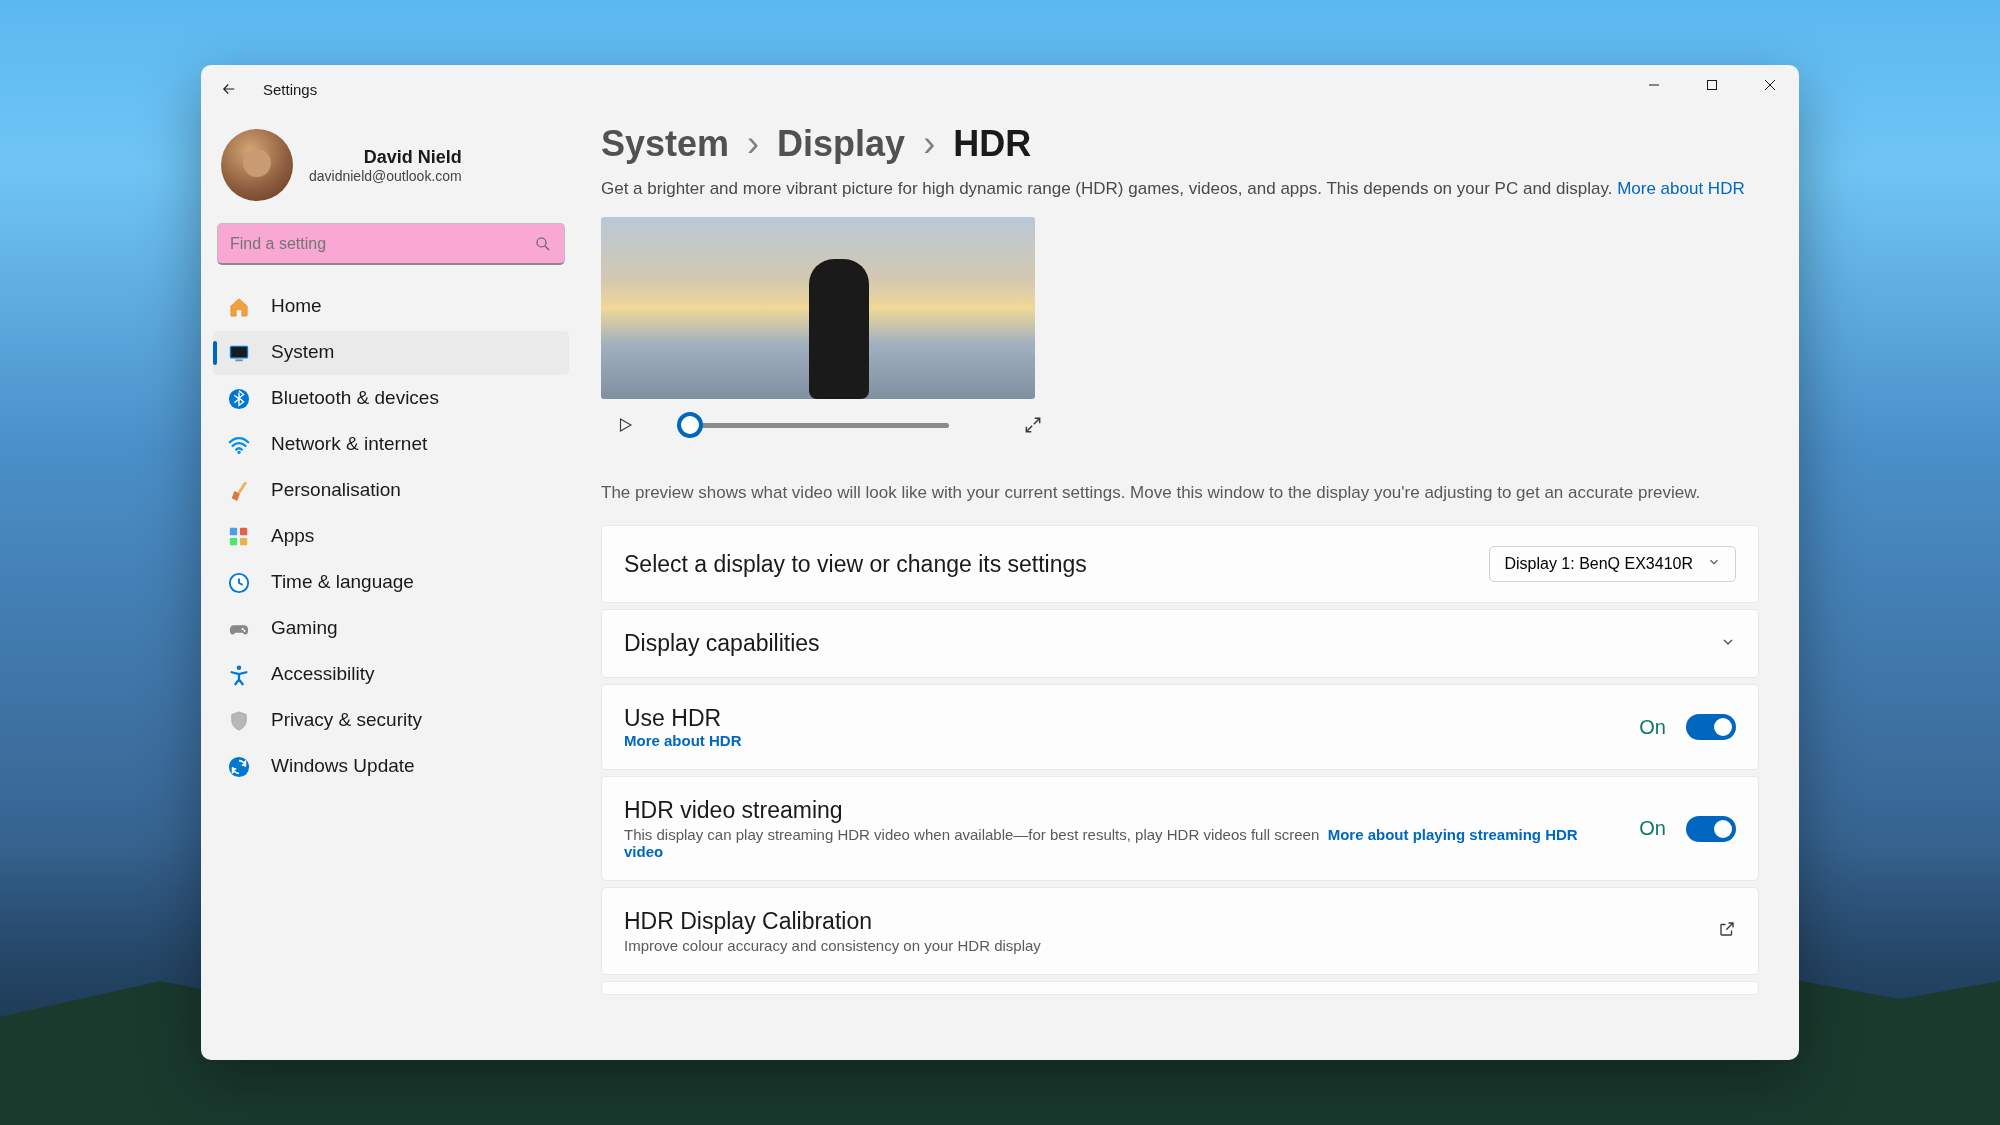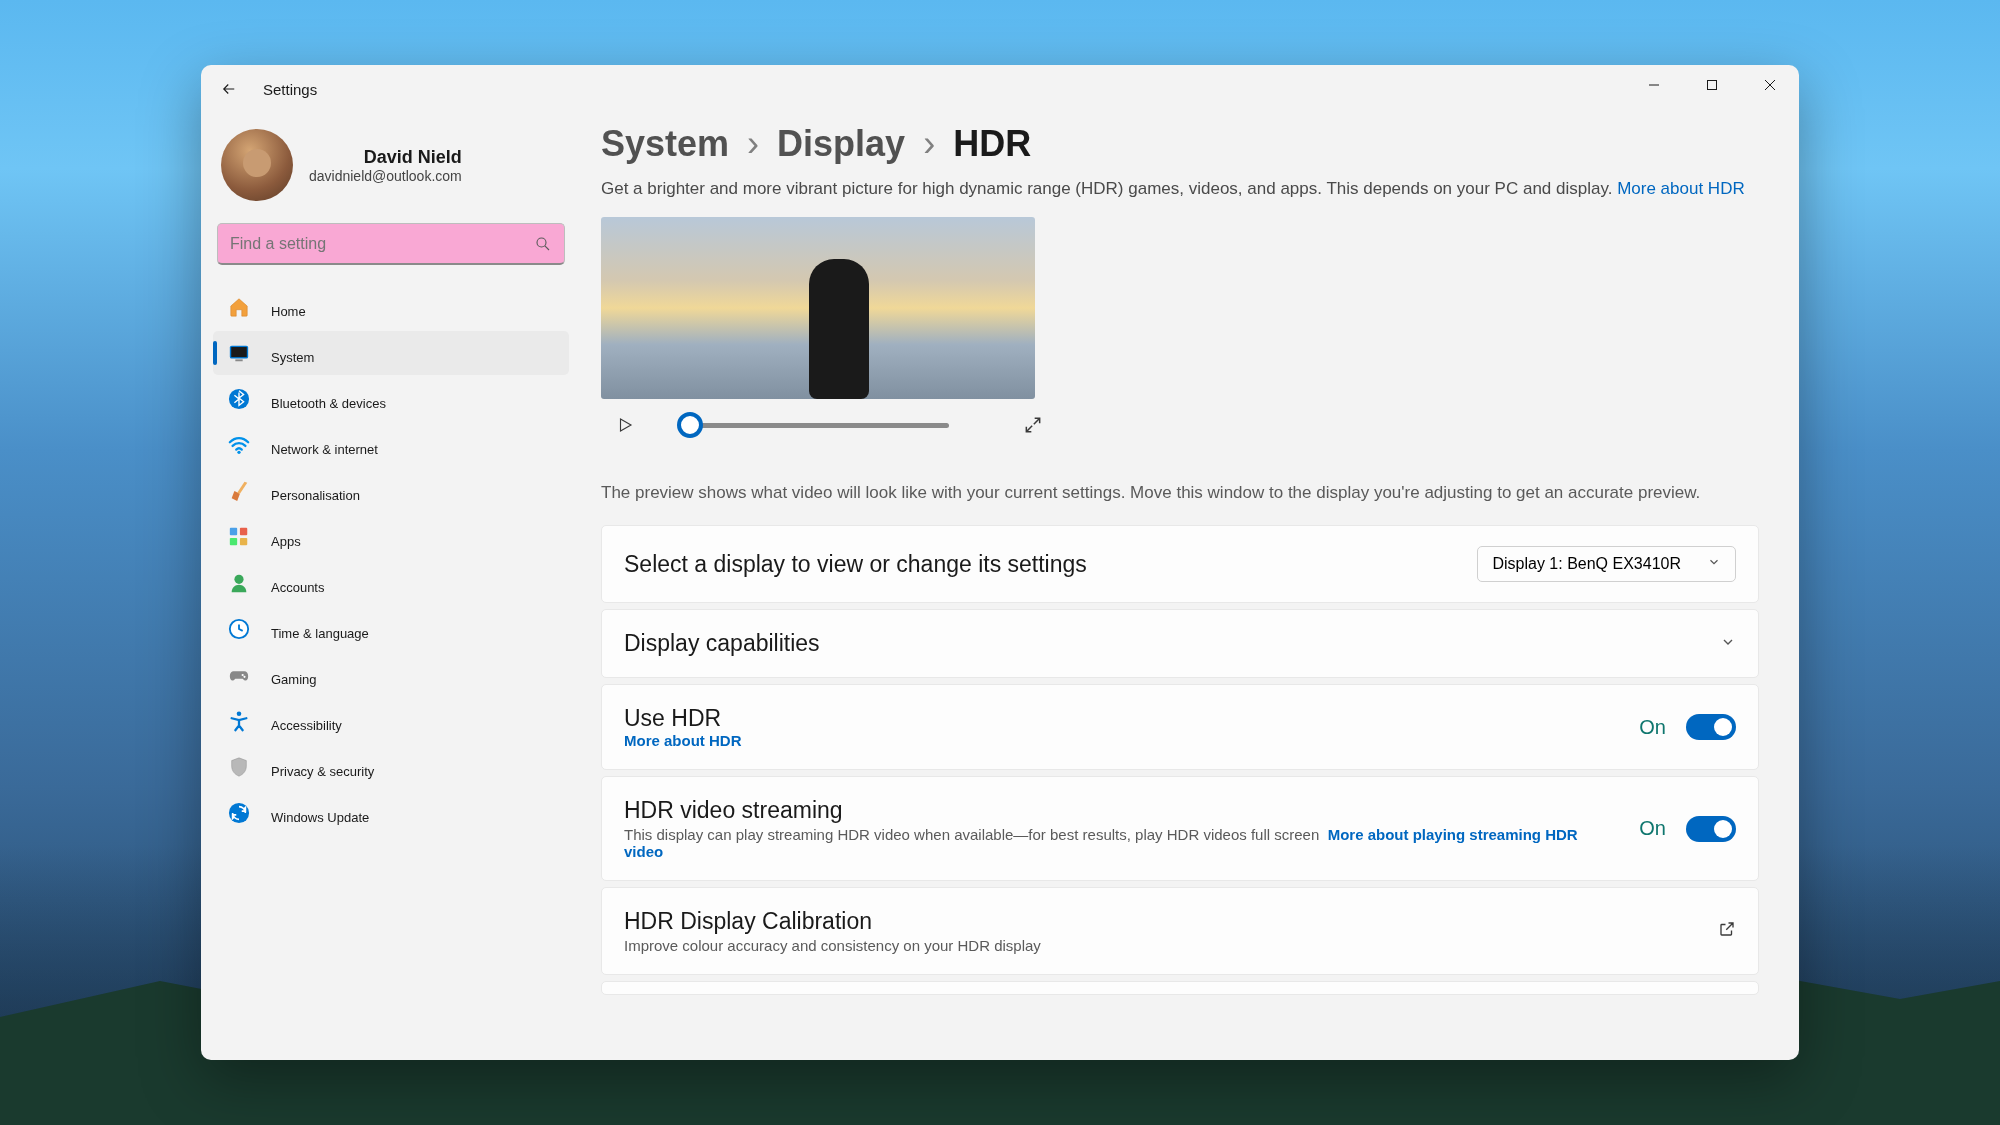--- a/index.html
+++ b/index.html
@@ -140,26 +140,26 @@
   background: transparent;
   color: #666;
 }
 .nav {
   display: flex;
   flex-direction: column;
   gap: 2px;
 }
 .nav-item {
   display: flex;
-  align-items: flex-end;
+  align-items: flex-start;
   gap: 20px;
   padding: 10px 14px;
   border-radius: 5px;
   cursor: pointer;
-  font-size: 13px;
+  font-size: 19px;
   color: #1a1a1a;
   position: relative;
 }
 .nav-item.active { background: #eaeaea; }
 .nav-item.active::before {
   content: "";
   position: absolute;
   left: 0;
   top: 10px;
   bottom: 10px;
@@ -264,21 +264,21 @@
 .card-title { font-size: 23px; color: #1a1a1a; }
 .card-sub { font-size: 15px; color: #5a5a5a; margin-top: 2px; }
 .dropdown {
   background: #fdfdfd;
   border: 1px solid #d0d0d0;
   border-radius: 5px;
   padding: 8px 14px;
   font-size: 16px;
   display: flex;
   align-items: center;
-  gap: 26px;
+  gap: 14px;
   cursor: pointer;
 }
 .chev-down { color: #555; }
 .toggle {
   width: 50px;
   height: 26px;
   background: #0067c0;
   border-radius: 13px;
   position: relative;
   cursor: pointer;
@@ -397,29 +397,20 @@
                 <rect x="13" y="2" width="8" height="8" rx="1" fill="#e8604a"></rect>
                 <rect x="2" y="13" width="8" height="8" rx="1" fill="#4ae86f"></rect>
                 <rect x="13" y="13" width="8" height="8" rx="1" fill="#e8b34a"></rect>
               </svg>
             </span>
           <span>Apps</span>
         </div>
         <div class="nav-item">
           <span class="nav-icon">
               <svg width="22" height="22" viewBox="0 0 24 24">
-                <circle cx="12" cy="8" r="5" fill="#3aa85a"></circle>
-                <path d="M4 22c0-5 4-8 8-8s8 3 8 8" fill="#3aa85a"></path>
-              </svg>
-            </span>
-          <span>Accounts</span>
-        </div>
-        <div class="nav-item">
-          <span class="nav-icon">
-              <svg width="22" height="22" viewBox="0 0 24 24">
                 <circle cx="12" cy="12" r="10" fill="#fff" stroke="#0078d4" stroke-width="2"></circle>
                 <path d="M12 7v5l4 2" stroke="#0078d4" stroke-width="2" fill="none"></path>
               </svg>
             </span>
           <span>Time &amp; language</span>
         </div>
         <div class="nav-item">
           <span class="nav-icon">
               <svg width="22" height="22" viewBox="0 0 24 24">
                 <path d="M6 8h12c2 0 4 2 4 5s-1 5-3 5c-1 0-2-1-3-2h-8c-1 1-2 2-3 2-2 0-3-2-3-5s2-5 4-5z" fill="#888"></path>

